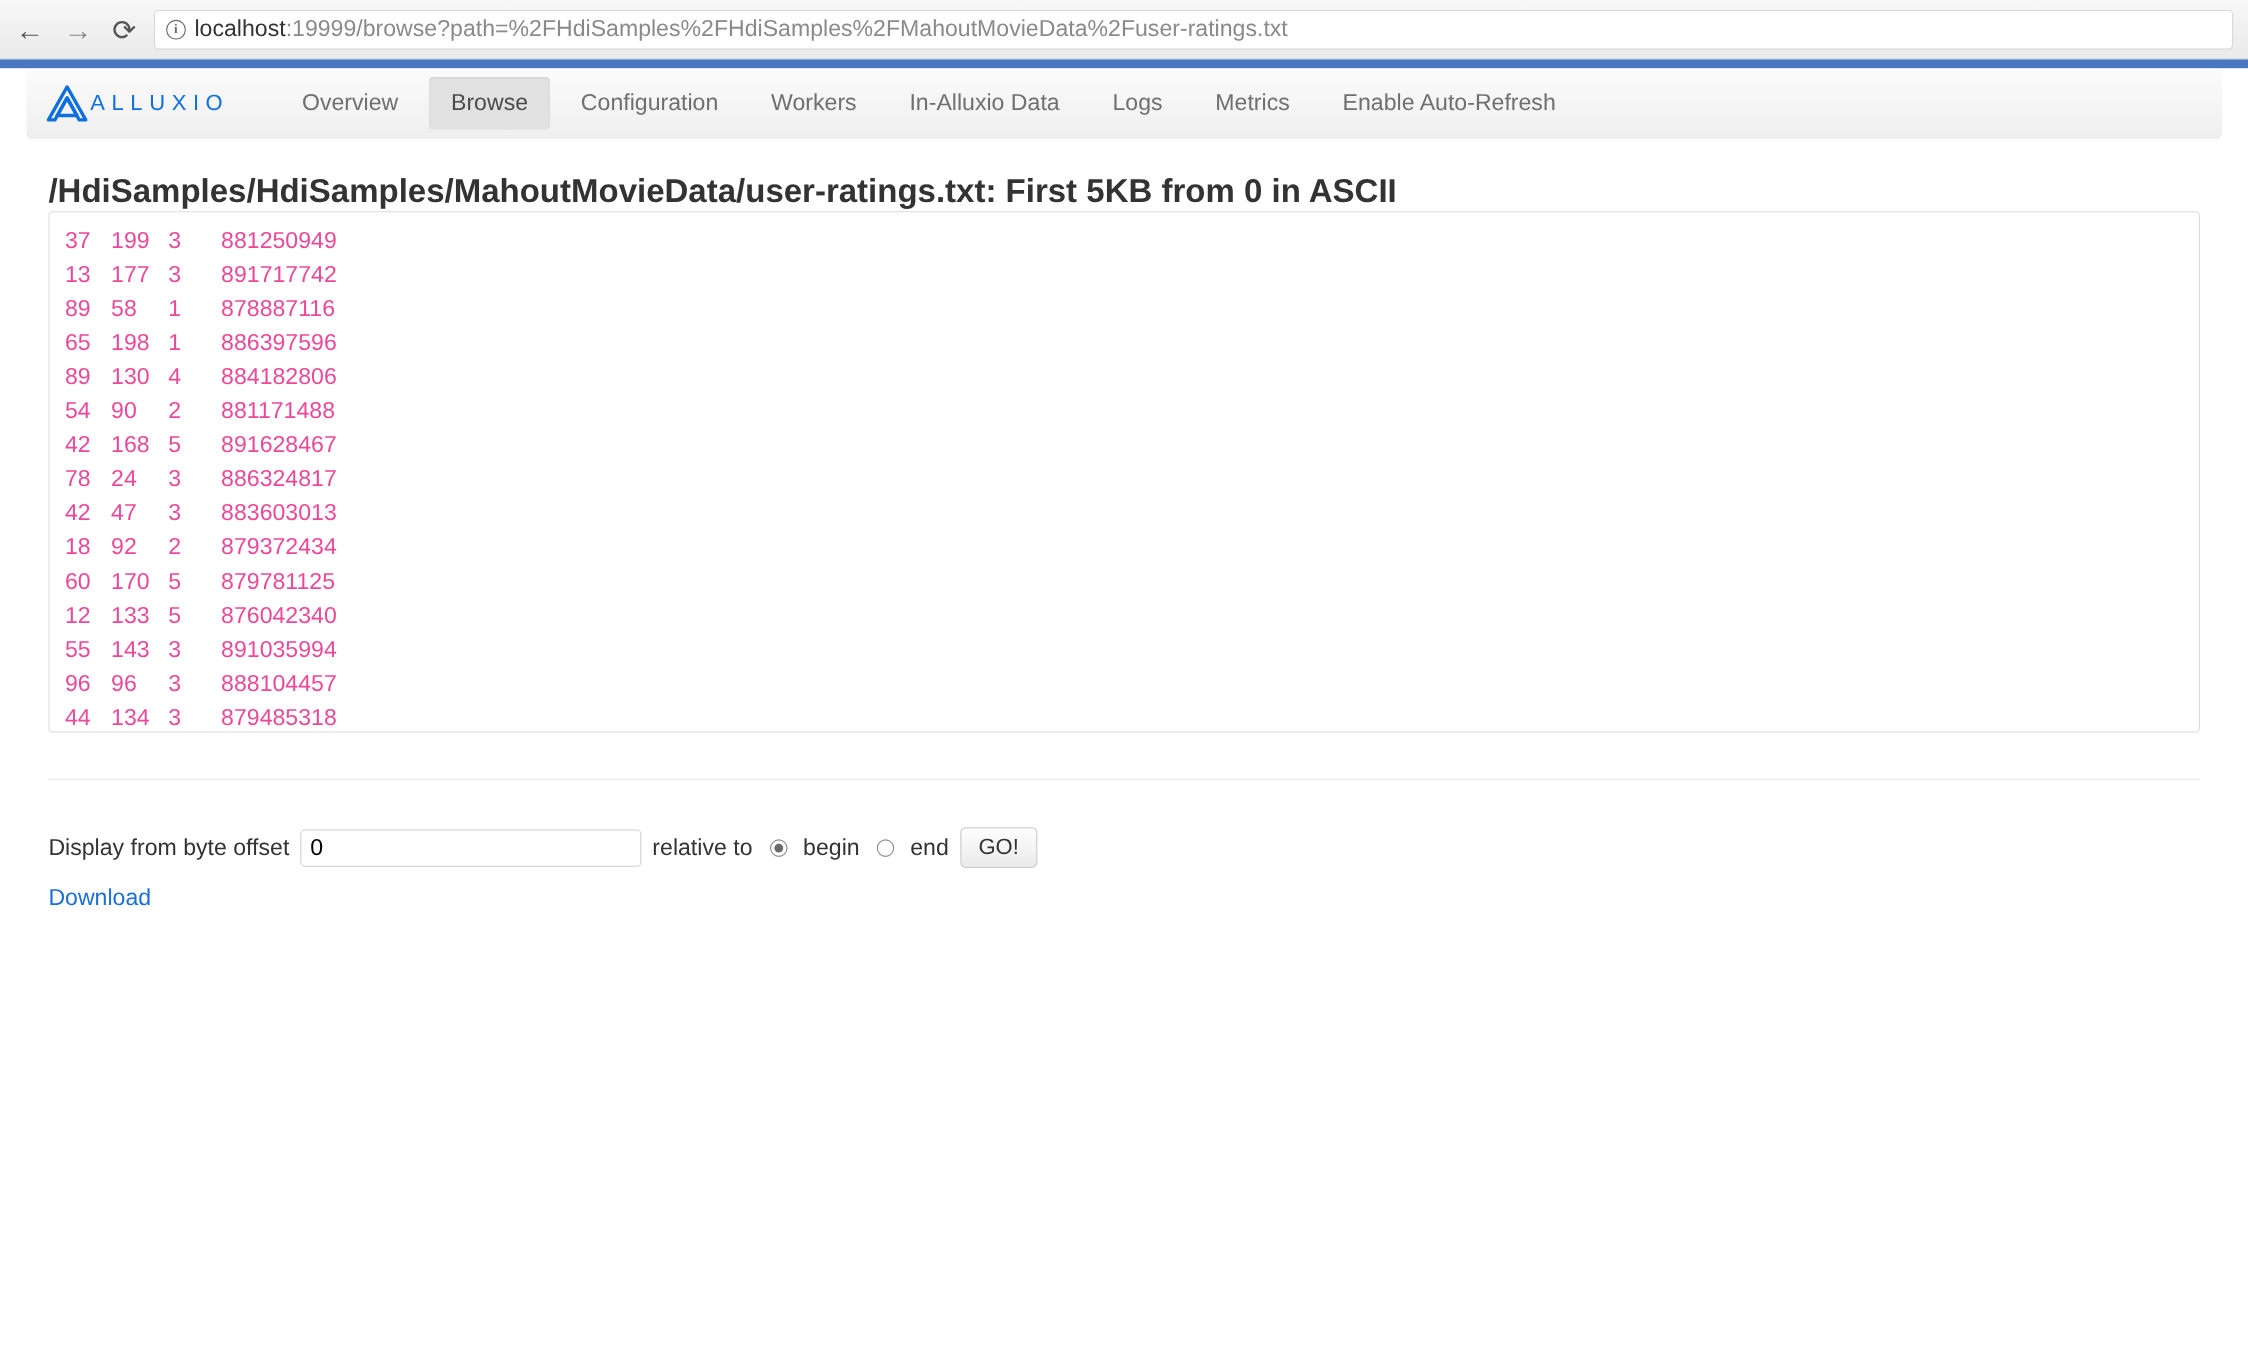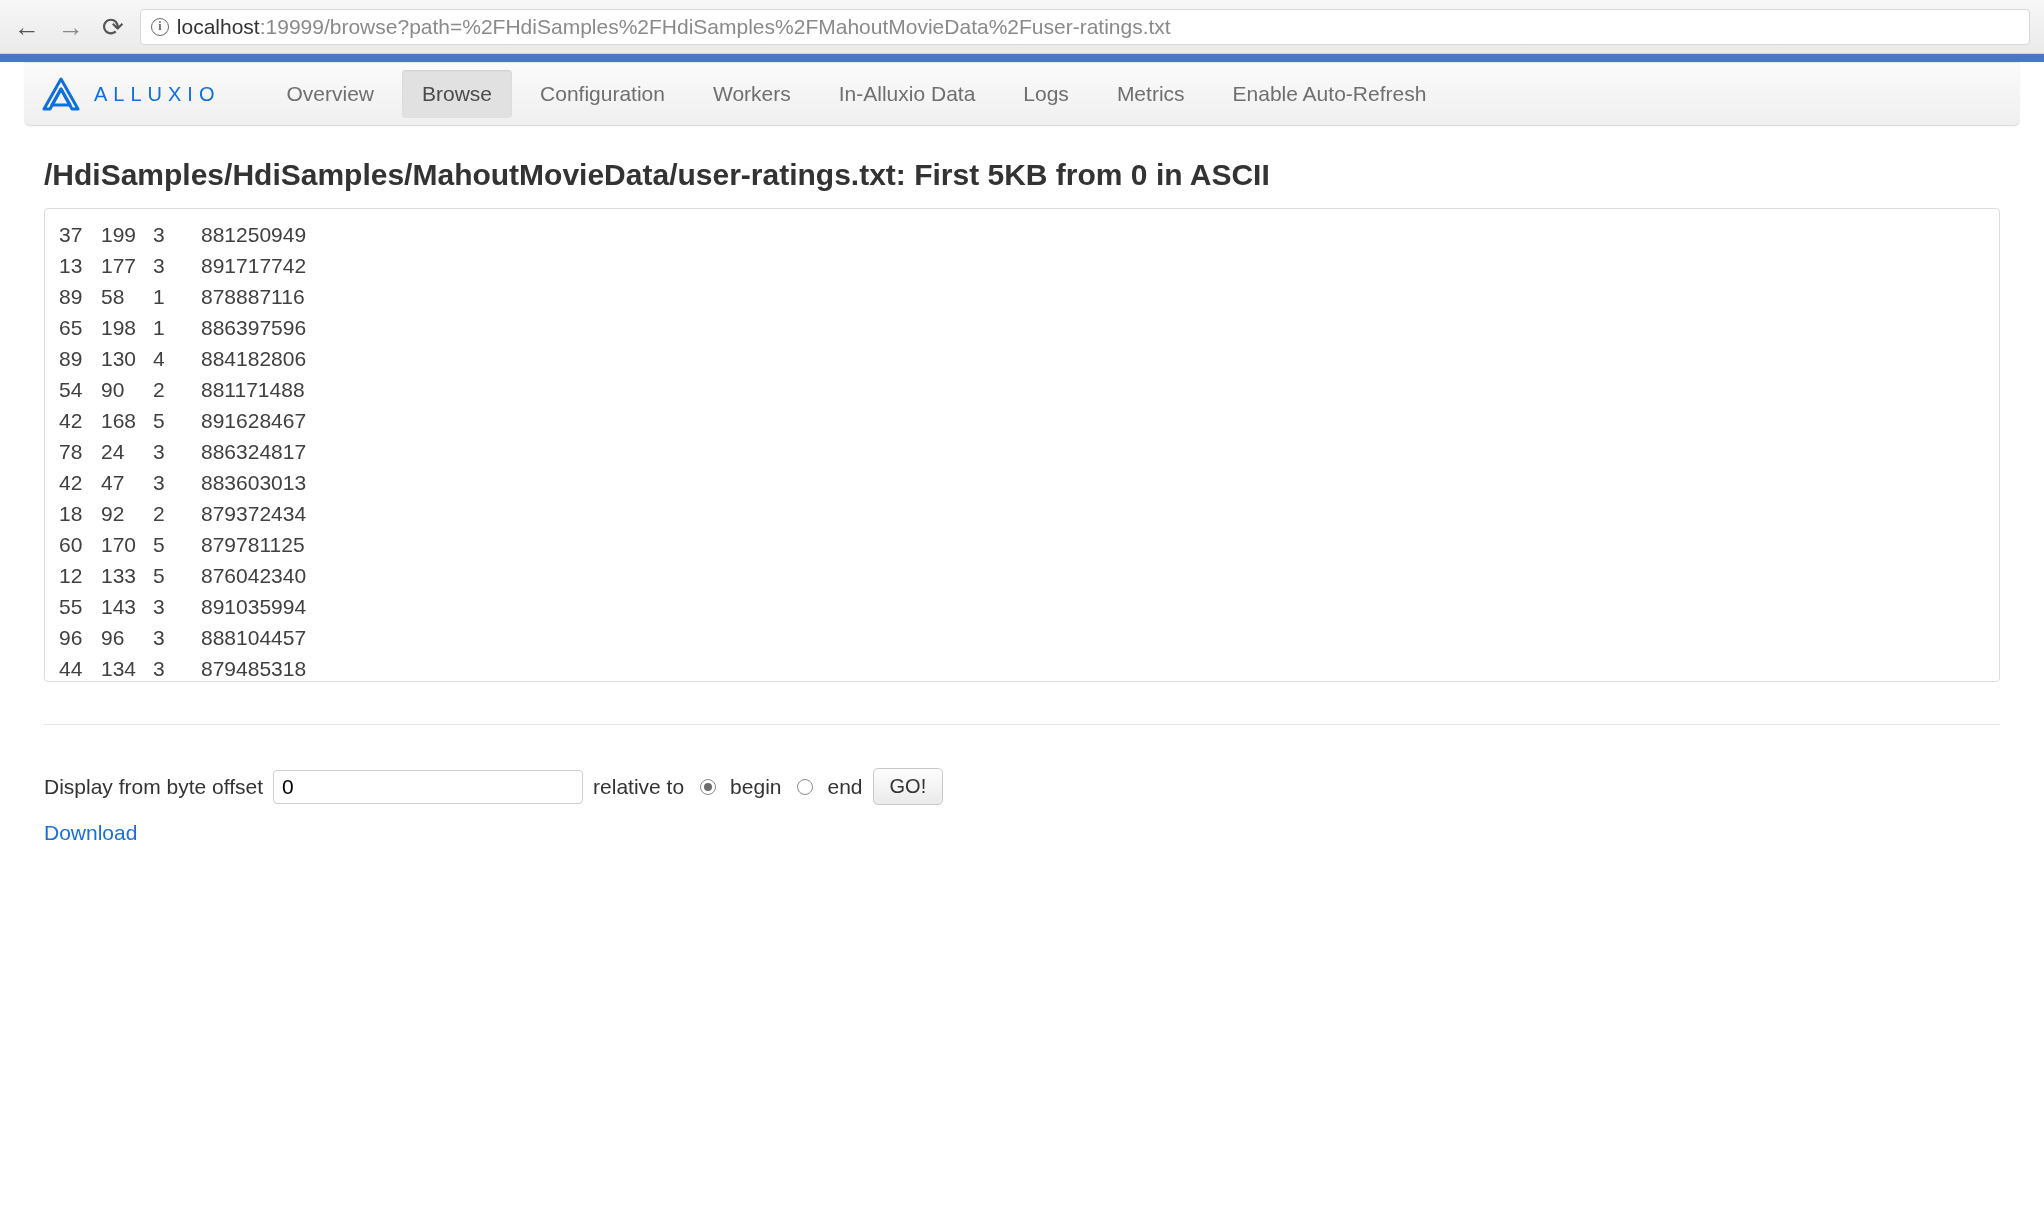--- a/index.html
+++ b/index.html
@@ -49,46 +49,46 @@
       border-radius: 0 0 6px 6px;
       margin: 0 24px;
       display: flex;
       align-items: center;
       height: 64px;
       padding: 0 16px;
       gap: 8px;
       box-shadow: 0 1px 2px rgba(0,0,0,0.04);
     }
     .brand {
-      display: flex; align-items: center; gap: 12px; margin-right: 38px;
+      display: flex; align-items: center; margin-right: 38px;
     }
     .brand-logo svg { display: block; }
     .brand-text {
       color: #0f6fde; letter-spacing: 6px; font-size: 20px; font-weight: 400;
     }
     .nav-items { display: flex; align-items: center; gap: 8px; }
     .nav-item {
       font-size: 21px; color: #6f6f6f; padding: 12px 20px; border-radius: 4px;
       cursor: pointer;
     }
     .nav-item.active {
       background: #e1e1e1; color: #4b4b4b;
       box-shadow: inset 0 1px 2px rgba(0,0,0,0.08);
     }
     .content { padding: 32px 44px 60px; }
-    .page-title { font-size: 30px; font-weight: 700; color: #333; margin-bottom: 16px; }
+    .page-title { font-size: 30px; font-weight: 700; color: #333; }
     .file-box {
       border: 1px solid #dcdcdc; border-radius: 4px; padding: 10px 14px;
       height: 474px; overflow: hidden; background: #fff;
       font-family: "Helvetica Neue", Helvetica, Arial, sans-serif;
     }
     .file-row {
       display: grid;
       grid-template-columns: 42px 52px 28px 140px;
-      font-size: 21px; line-height: 31px; color: #404040;
+      font-size: 21px; line-height: 31px; color: #ec4899;
       white-space: pre;
     }
     .file-row span:nth-child(1),
     .file-row span:nth-child(2) { text-align: left; }
     .file-row span:nth-child(3) { text-align: left; }
     .file-row span:nth-child(4) { padding-left: 20px; }
     hr.sep { border: none; border-top: 1px solid #e6e6e6; margin: 42px 0 24px; }
     .offset-form {
       display: flex; align-items: center; gap: 10px; font-size: 21px; color: #333; margin-top: 43px;
     }

